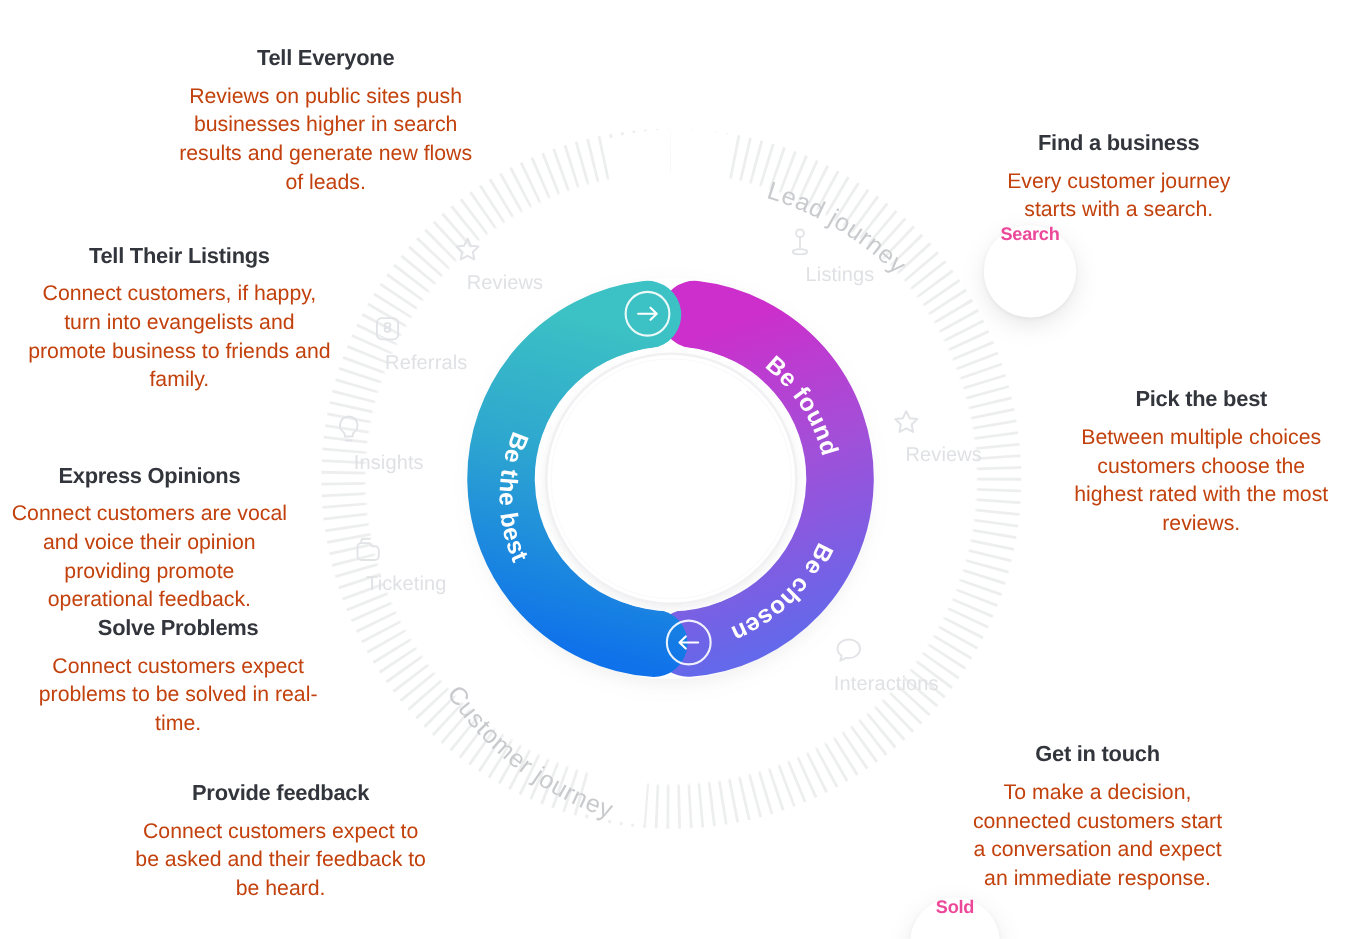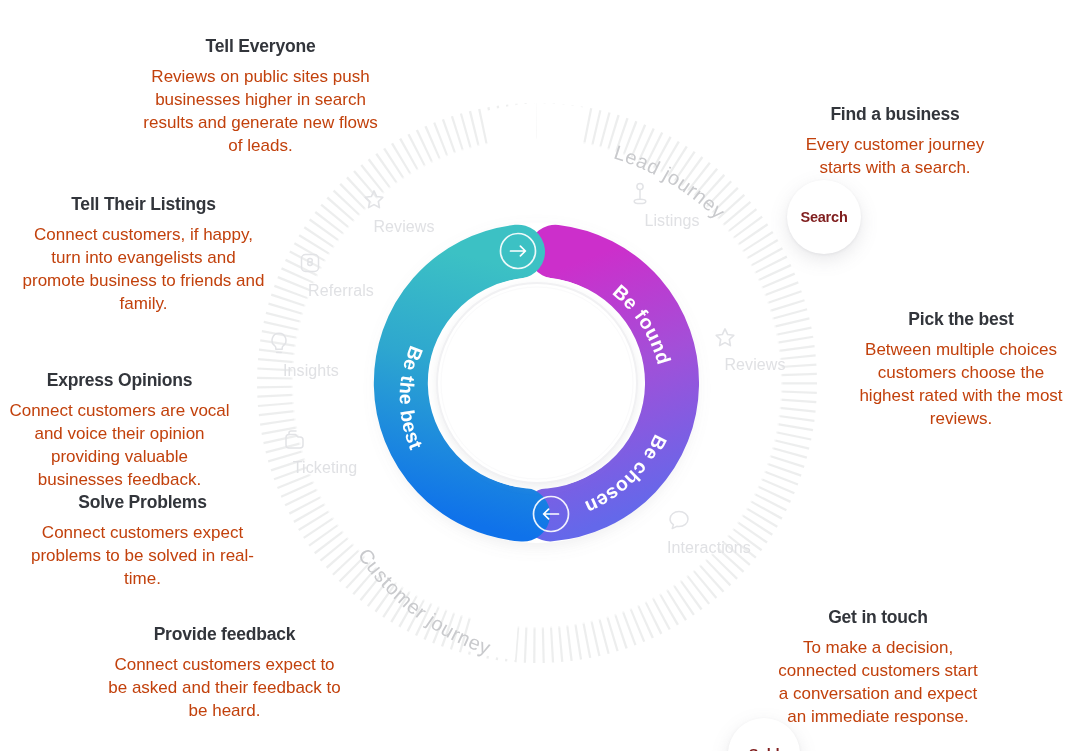--- a/index.html
+++ b/index.html
@@ -25,22 +25,22 @@
 
   
   #wheel { position: absolute; left: 257px; top: 103px; width: 560px; height: 560px; }
   #wheel svg { position: absolute; left: 0; top: 0; overflow: visible; }
 
   
   .chip {
     position: absolute; border-radius: 50%;
     background: #ffffff;
     box-shadow: 0 6px 18px rgba(120,120,130,0.17), 0 1px 3px rgba(120,120,130,0.10);
-    display: flex; align-items: center; justify-content: center;
-    color: #7f1d1d; font-weight: bold; letter-spacing: -0.2px;
+    display: flex; align-items: flex-start; justify-content: center;
+    color: #ec4899; font-weight: bold; letter-spacing: -0.2px;
   }
   #chip-search { left: 530px; top: 77px; width: 74px; height: 74px; font-size: 14.5px; }
   #chip-sold   { left: 471px; top: 615px; width: 72px; height: 72px; font-size: 14.5px; }
 
   
   .spoke { position: absolute; width: 86px; margin-left: -43px; text-align: center; color: #e2e3e6; }
   .spoke .sp-ico { display: block; height: 26px; margin-bottom: 5px; }
   .spoke .sp-ico svg { vertical-align: top; }
   .spoke .sp-lab { font-size: 16px; color: #e0e1e4; letter-spacing: 0.1px; }
 </style>
@@ -54,21 +54,21 @@
     <p class="tb-body">Reviews on public sites push businesses higher in search results and generate new flows of leads.</p>
   </div>
 
   <div class="tblock ta-center" style="left:22px; top:194px; width:243px;">
     <p class="tb-title">Tell Their Listings</p>
     <p class="tb-body">Connect customers, if happy, turn into evangelists and promote business to friends and family.</p>
   </div>
 
   <div class="tblock ta-center" style="left:8px; top:342px; width:223px;margin-top:28px;">
     <p class="tb-title">Express Opinions</p>
-    <p class="tb-body">Connect customers are vocal and voice their opinion providing valuable businesses feedback.</p>
+    <p class="tb-body">Connect customers are vocal and voice their opinion providing promote operational feedback.</p>
   </div>
 
   <div class="tblock ta-center" style="left:26px; top:492px; width:233px;">
     <p class="tb-title">Solve Problems</p>
     <p class="tb-body">Connect customers expect problems to be solved in real-time.</p>
   </div>
 
   <div class="tblock ta-center" style="left:108px; top:624px; width:233px;">
     <p class="tb-title">Provide feedback</p>
     <p class="tb-body">Connect customers expect to be asked and their feedback to be heard.</p>
@@ -77,21 +77,21 @@
   <div class="tblock ta-center" style="left:790px; top:104px; width:210px;">
     <p class="tb-title">Find a business</p>
     <p class="tb-body">Every customer journey starts with a search.</p>
   </div>
 
   <div class="tblock ta-center" style="left:856px; top:309px; width:210px;">
     <p class="tb-title">Pick the best</p>
     <p class="tb-body">Between multiple choices customers choose the highest rated with the most reviews.</p>
   </div>
 
-  <div class="tblock ta-center" style="left:773px; top:607px; width:210px;">
+  <div class="tblock ta-center" style="left:773px; top:593px; width:210px;">
     <p class="tb-title">Get in touch</p>
     <p class="tb-body">To make a decision, connected customers start a conversation and expect an immediate response.</p>
   </div>
 
   <div id="wheel">
 
     <svg width="560" height="560" viewBox="0 0 560 560">
       <defs>
 
         <linearGradient id="gradLeft" x1="0.42" y1="0" x2="0.30" y2="1">

